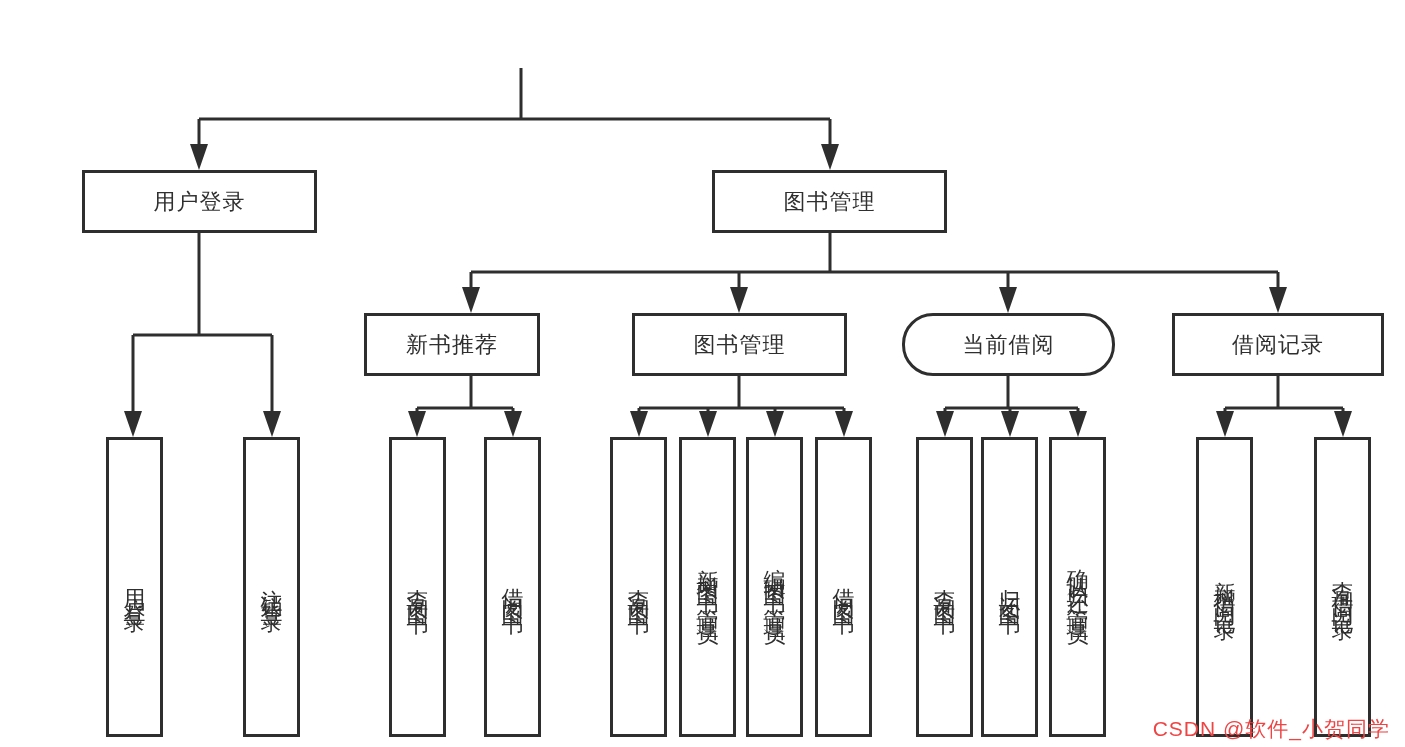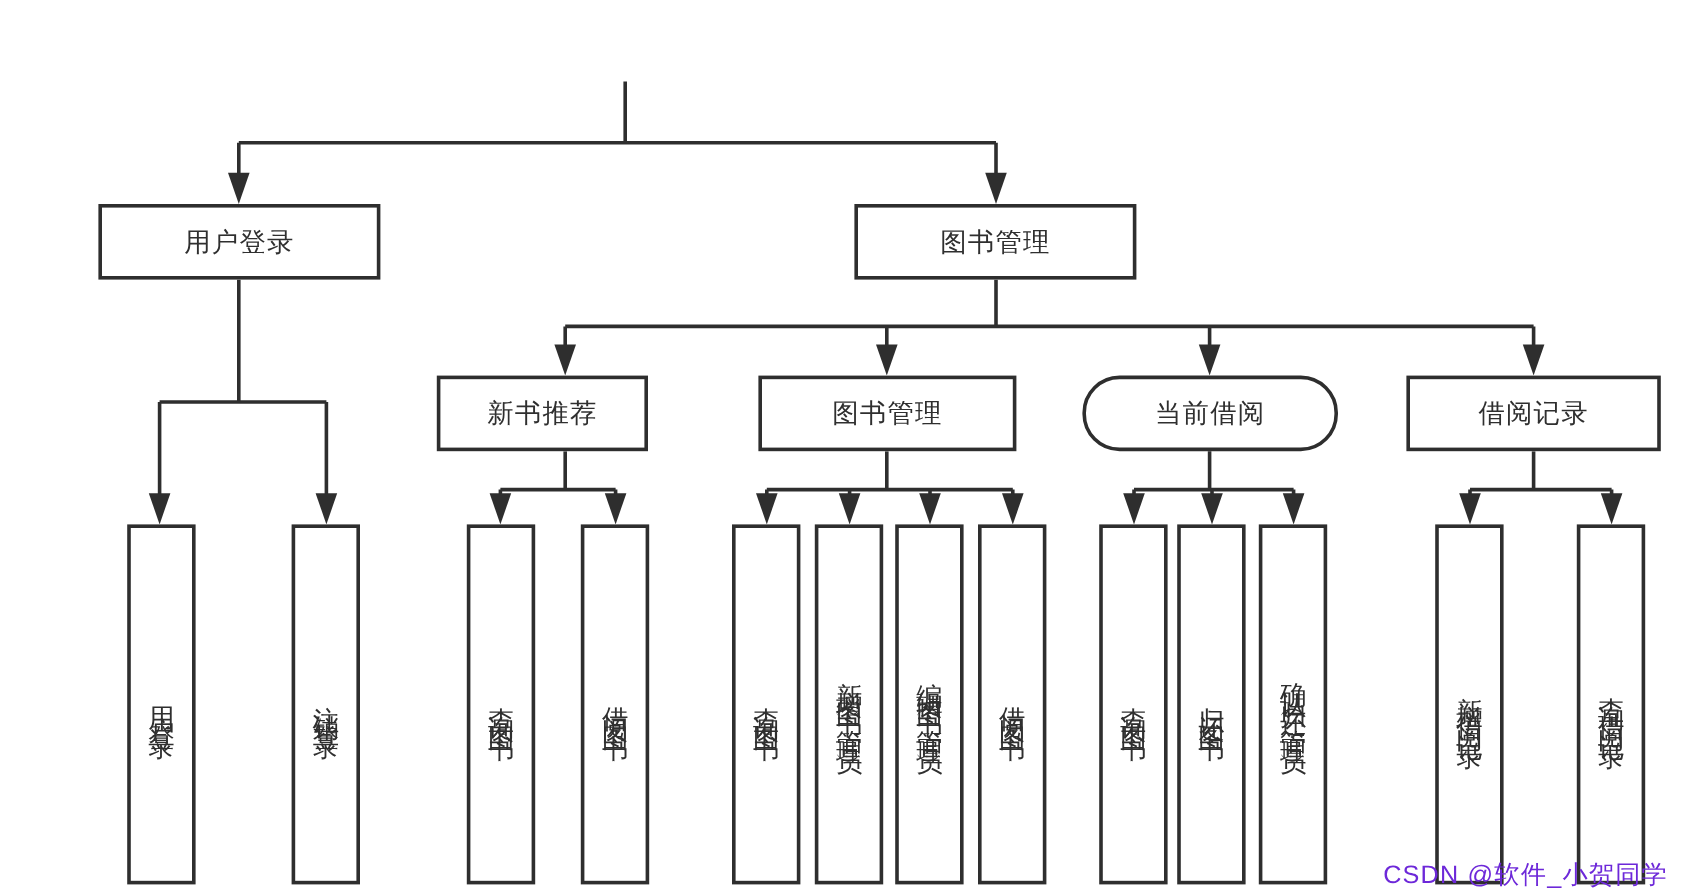--- a/index.html
+++ b/index.html
@@ -44,21 +44,21 @@
     text-orientation: mixed;
     letter-spacing: 8px;
     line-height: 1.1;
   }
   .watermark {
     position: absolute;
     right: 15px;
     bottom: 4px;
     font-size: 21px;
     letter-spacing: 1px;
-    color: #6d28d9;
+    color: #ef4444;
     white-space: nowrap;
   }
 </style>
 </head>
 <body>
 
 <div class="canvas">
 
   <svg class="connectors" viewBox="0 0 1405 747" xmlns="http://www.w3.org/2000/svg">
     <g stroke="#2e2e2e" stroke-width="3" fill="none">

